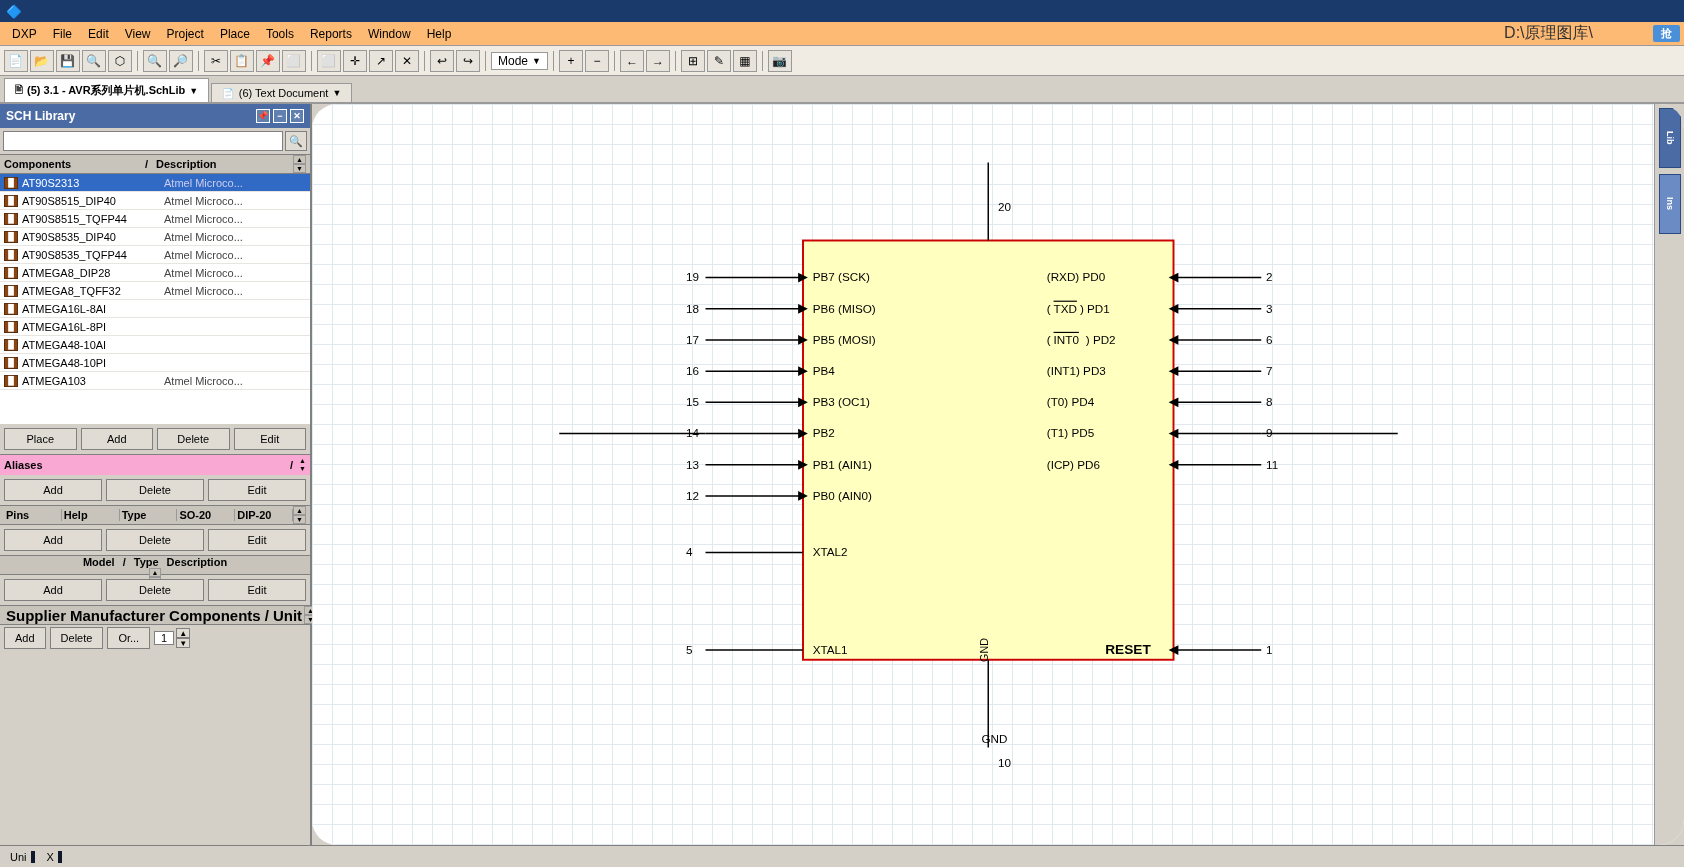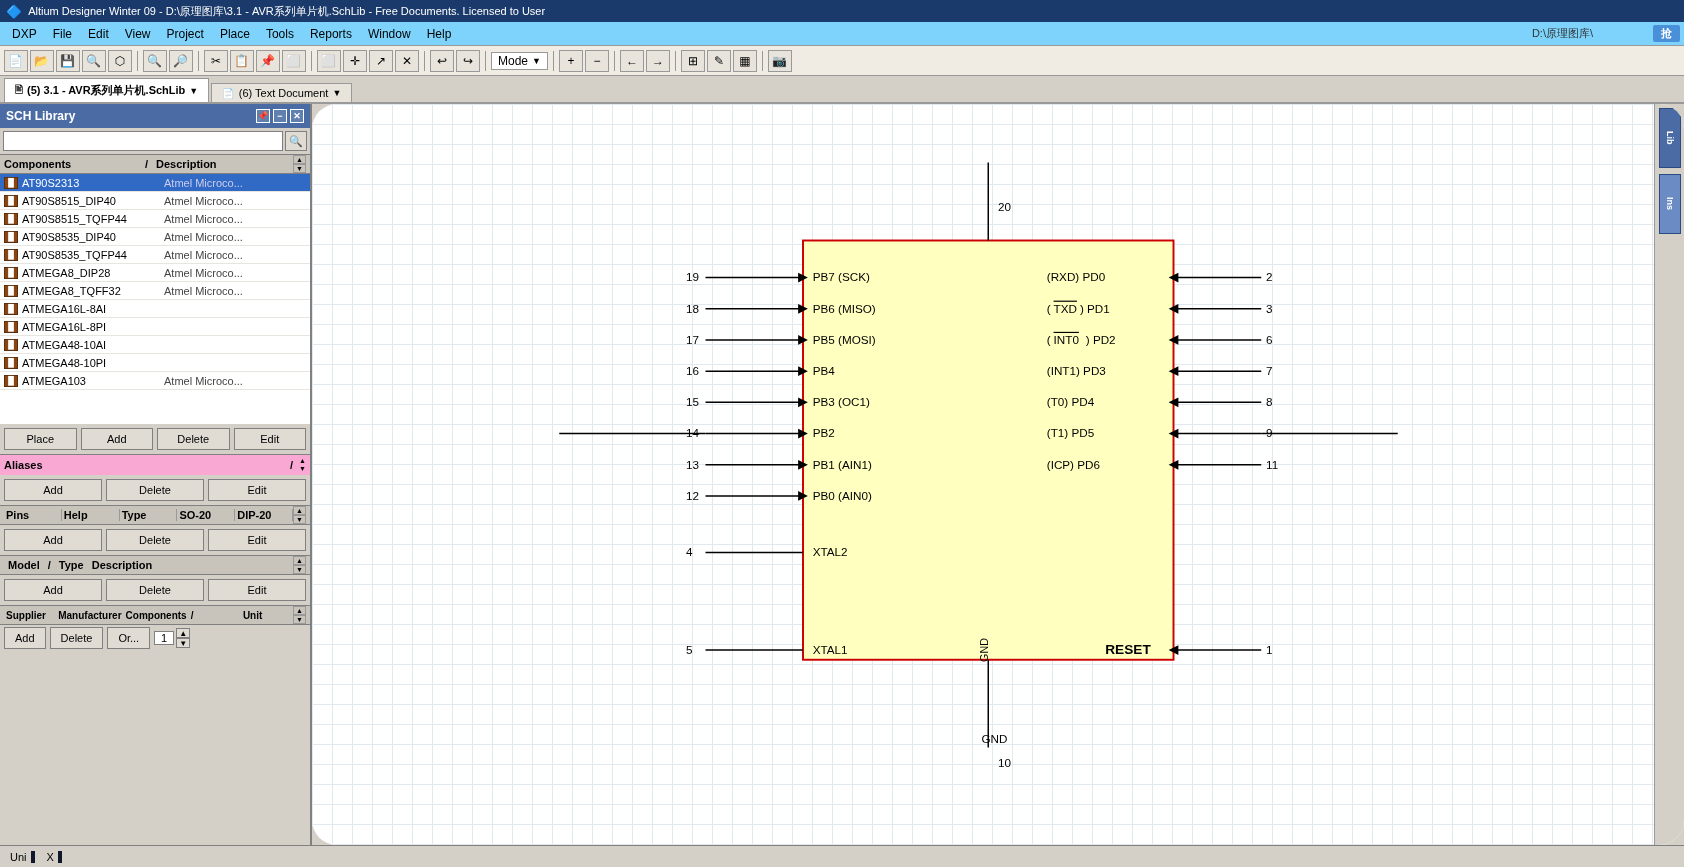--- a/index.html
+++ b/index.html
@@ -18,21 +18,21 @@
       color: white;
       height: 22px;
       display: flex;
       align-items: center;
       padding: 0 6px;
       font-size: 11px;
     }
 
     
     #menu-bar {
-      background: #7dd3fc;
+      background: #fdba74;
       height: 24px;
       display: flex;
       align-items: center;
       padding: 0 4px;
       border-bottom: 1px solid #999;
     }
     .menu-item {
       padding: 2px 8px;
       cursor: pointer;
       font-size: 12px;
@@ -267,39 +267,40 @@
       background: #c8c4bc;
       display: flex;
       height: 20px;
       align-items: center;
       padding: 0 4px;
       font-weight: bold;
       font-size: 11px;
       border-top: 1px solid #808080;
       border-bottom: 1px solid #808080;
       justify-content: space-between;
+      flex-direction: column;
     }
     .model-cols {
       display: flex;
     }
     .model-col { padding: 0 4px; }
 
     
     .supplier-header {
       background: #c8c4bc;
       display: flex;
       height: 20px;
       align-items: center;
       padding: 0 4px;
       font-weight: bold;
       font-size: 11px;
       border-top: 1px solid #808080;
       border-bottom: 1px solid #808080;
     }
-    .supplier-col { flex: 1; padding: 0 2px; font-size: 10px; }
+    .supplier-col { flex: 1; padding: 0 2px; font-size: 15px; }
 
     .bottom-add-row {
       display: flex;
       align-items: center;
       padding: 2px 4px;
       gap: 4px;
       background: #d4d0c8;
     }
     .bottom-action-btn {
       height: 22px;
@@ -391,36 +392,35 @@
       color: white;
       font-size: 10px;
       font-weight: bold;
     }
   </style>
 </head>
 <body>
 
 <div id="title-bar">
   <span style="margin-right:6px; font-size:13px;">🔷</span>
-  <span>Altium Designer Winter 09 - D:\原理图库\3.1 - AVR系列单片机.SchLib - Free Documents. Licensed to User</span>
 </div>
 
 <div id="menu-bar">
   <span class="menu-item">DXP</span>
   <span class="menu-item">File</span>
   <span class="menu-item">Edit</span>
   <span class="menu-item">View</span>
   <span class="menu-item">Project</span>
   <span class="menu-item">Place</span>
   <span class="menu-item">Tools</span>
   <span class="menu-item">Reports</span>
   <span class="menu-item">Window</span>
   <span class="menu-item">Help</span>
   <span style="flex:1"></span>
-  <span style="font-size:11px; color:#333; margin-right:60px;">D:\原理图库\</span>
+  <span style="font-size:16px; color:#333; margin-right:60px;">D:\原理图库\</span>
   <span style="background:#4a90d9; color:white; padding:1px 8px; font-size:11px; font-weight:bold; border-radius:2px; cursor:pointer;">抢</span>
 </div>
 
 <div id="toolbar">
 
   <button class="toolbar-btn">📄</button>
   <button class="toolbar-btn">📂</button>
   <button class="toolbar-btn">💾</button>
   <button class="toolbar-btn">🔍</button>
   <button class="toolbar-btn">⬡</button>

